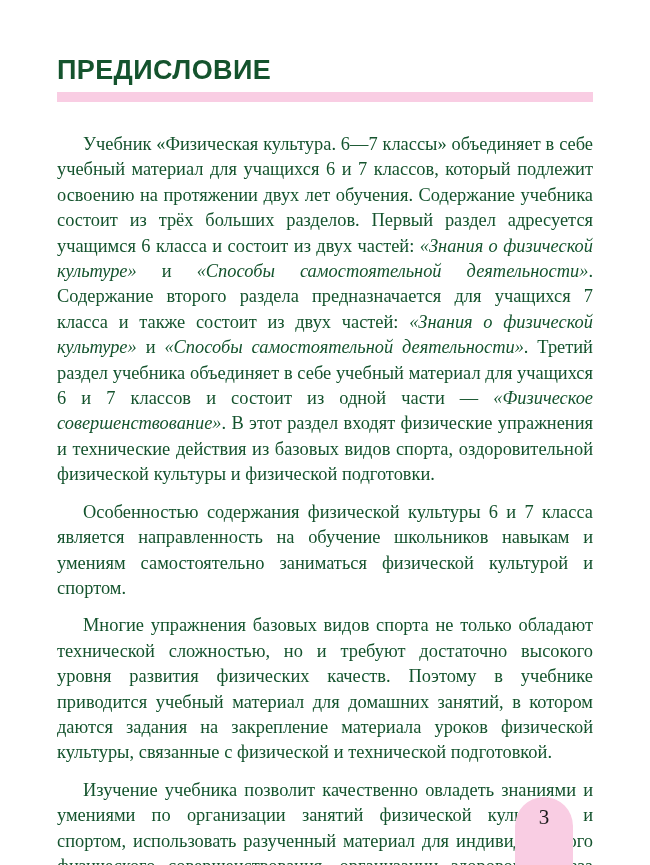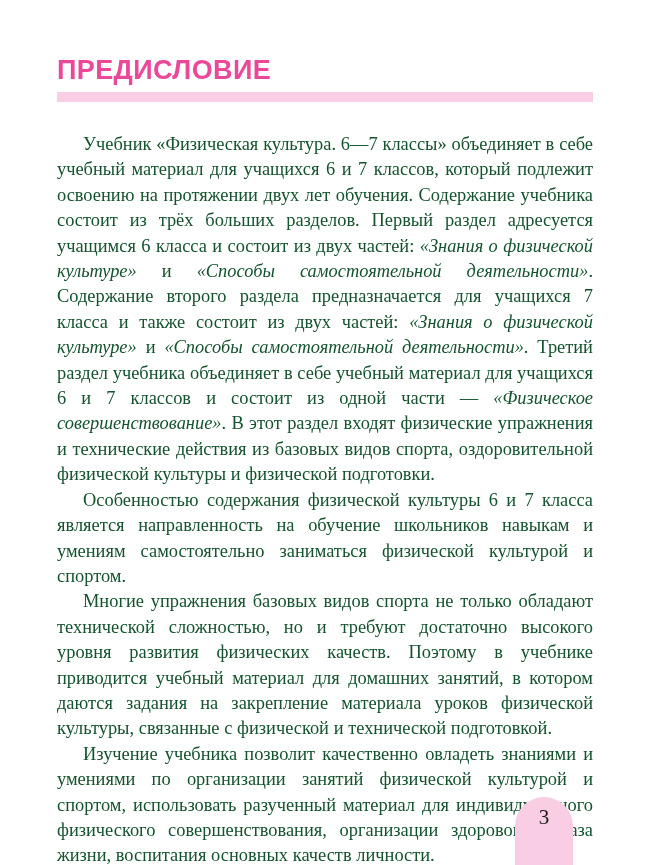--- a/index.html
+++ b/index.html
@@ -30,21 +30,21 @@
     left: 57px;
     top: 54px;
     width: 536px;
   }
   .chapter-title {
     font-family: "Liberation Sans", "DejaVu Sans", sans-serif;
     font-weight: bold;
     font-size: 27px;
     letter-spacing: 0.4px;
     line-height: 32px;
-    color: #ec4899;
+    color: #14532d;
     margin: 0;
     white-space: nowrap;
   }
   .rule-bar {
     margin-top: 6px;
     width: 536px;
     height: 10px;
     background: #f9cde3;
   }
 
@@ -60,21 +60,21 @@
     text-indent: 26px;
     text-align: justify;
     font-size: 18.4px;
     line-height: 25.4px;
     color: #14532d;
     -webkit-hyphens: manual;
     hyphens: manual;
     word-spacing: 0.1px;
   }
   .body-copy p + p {
-    margin-top: 0;
+    margin-top: 12px;
   }
   .body-copy i {
     font-style: italic;
   }
 
   
   .page-tab {
     position: absolute;
     left: 515px;
     top: 797px;

